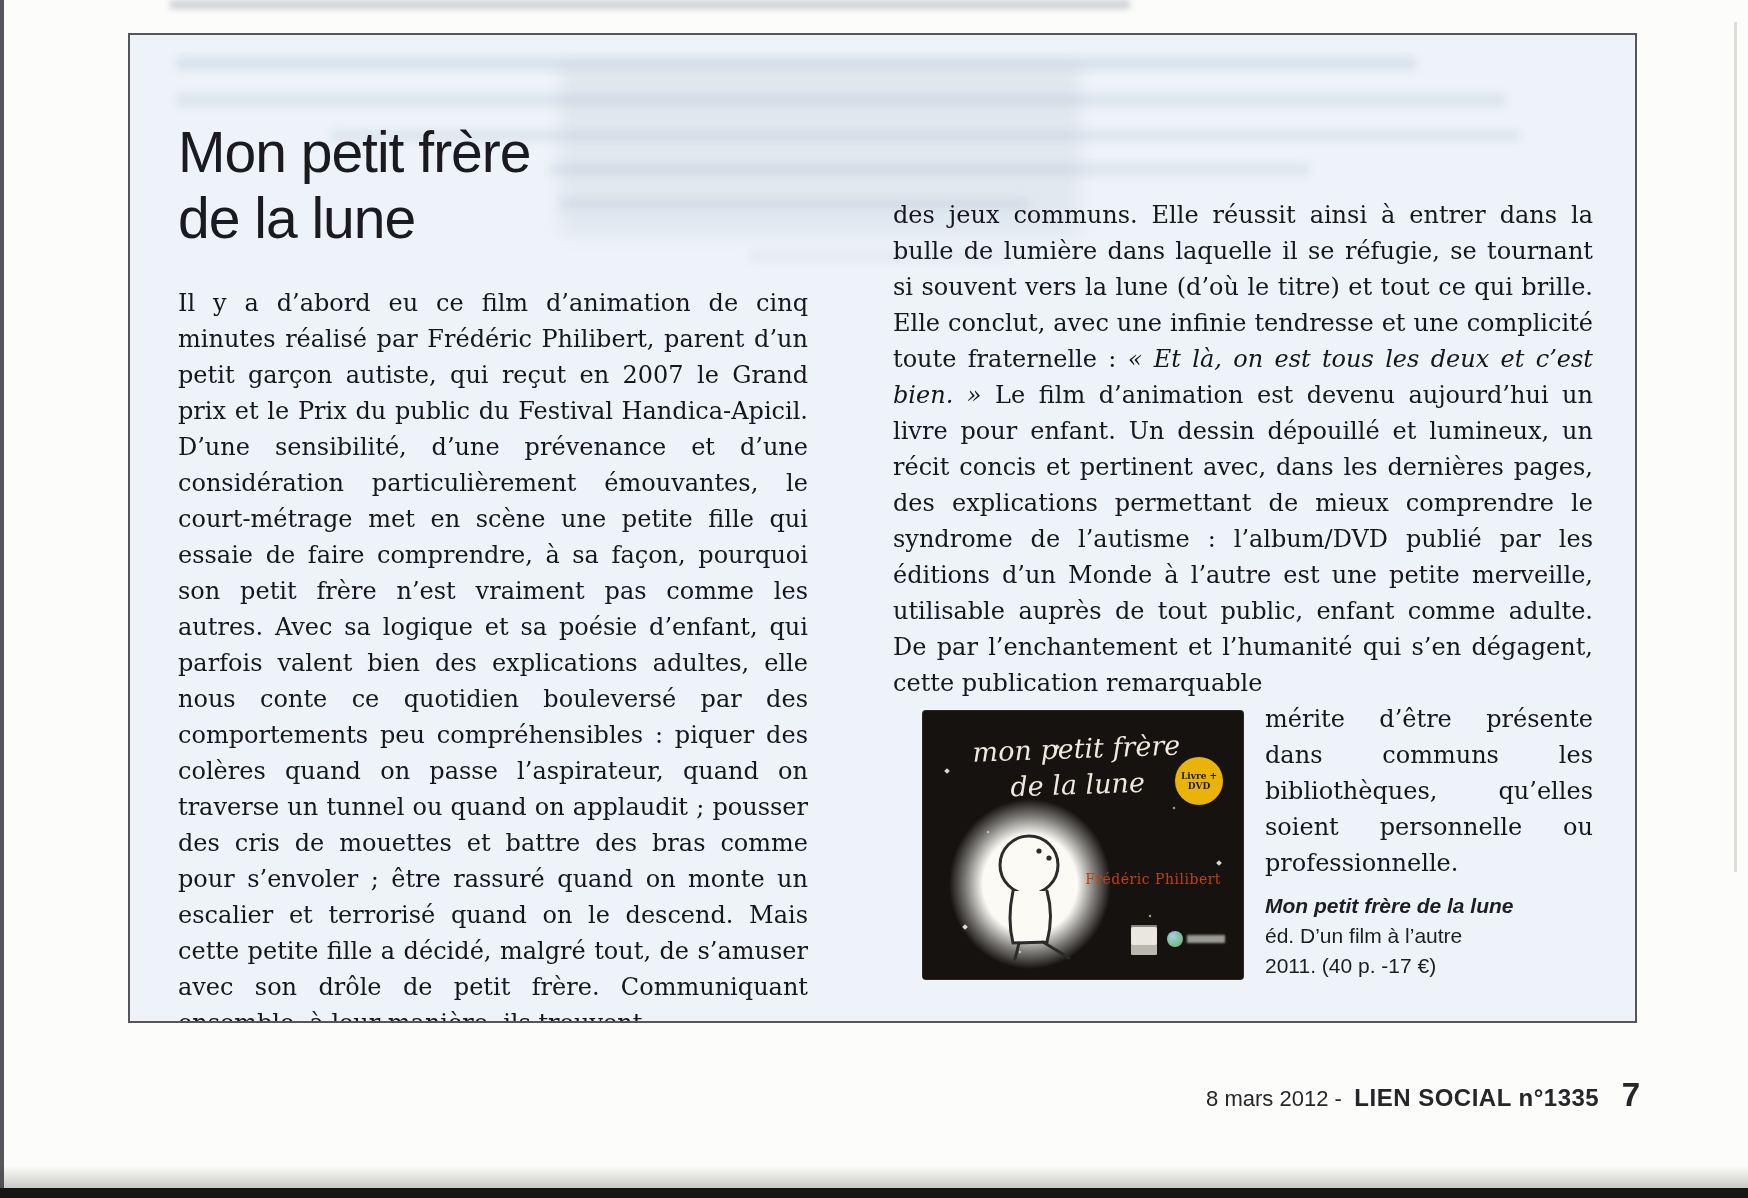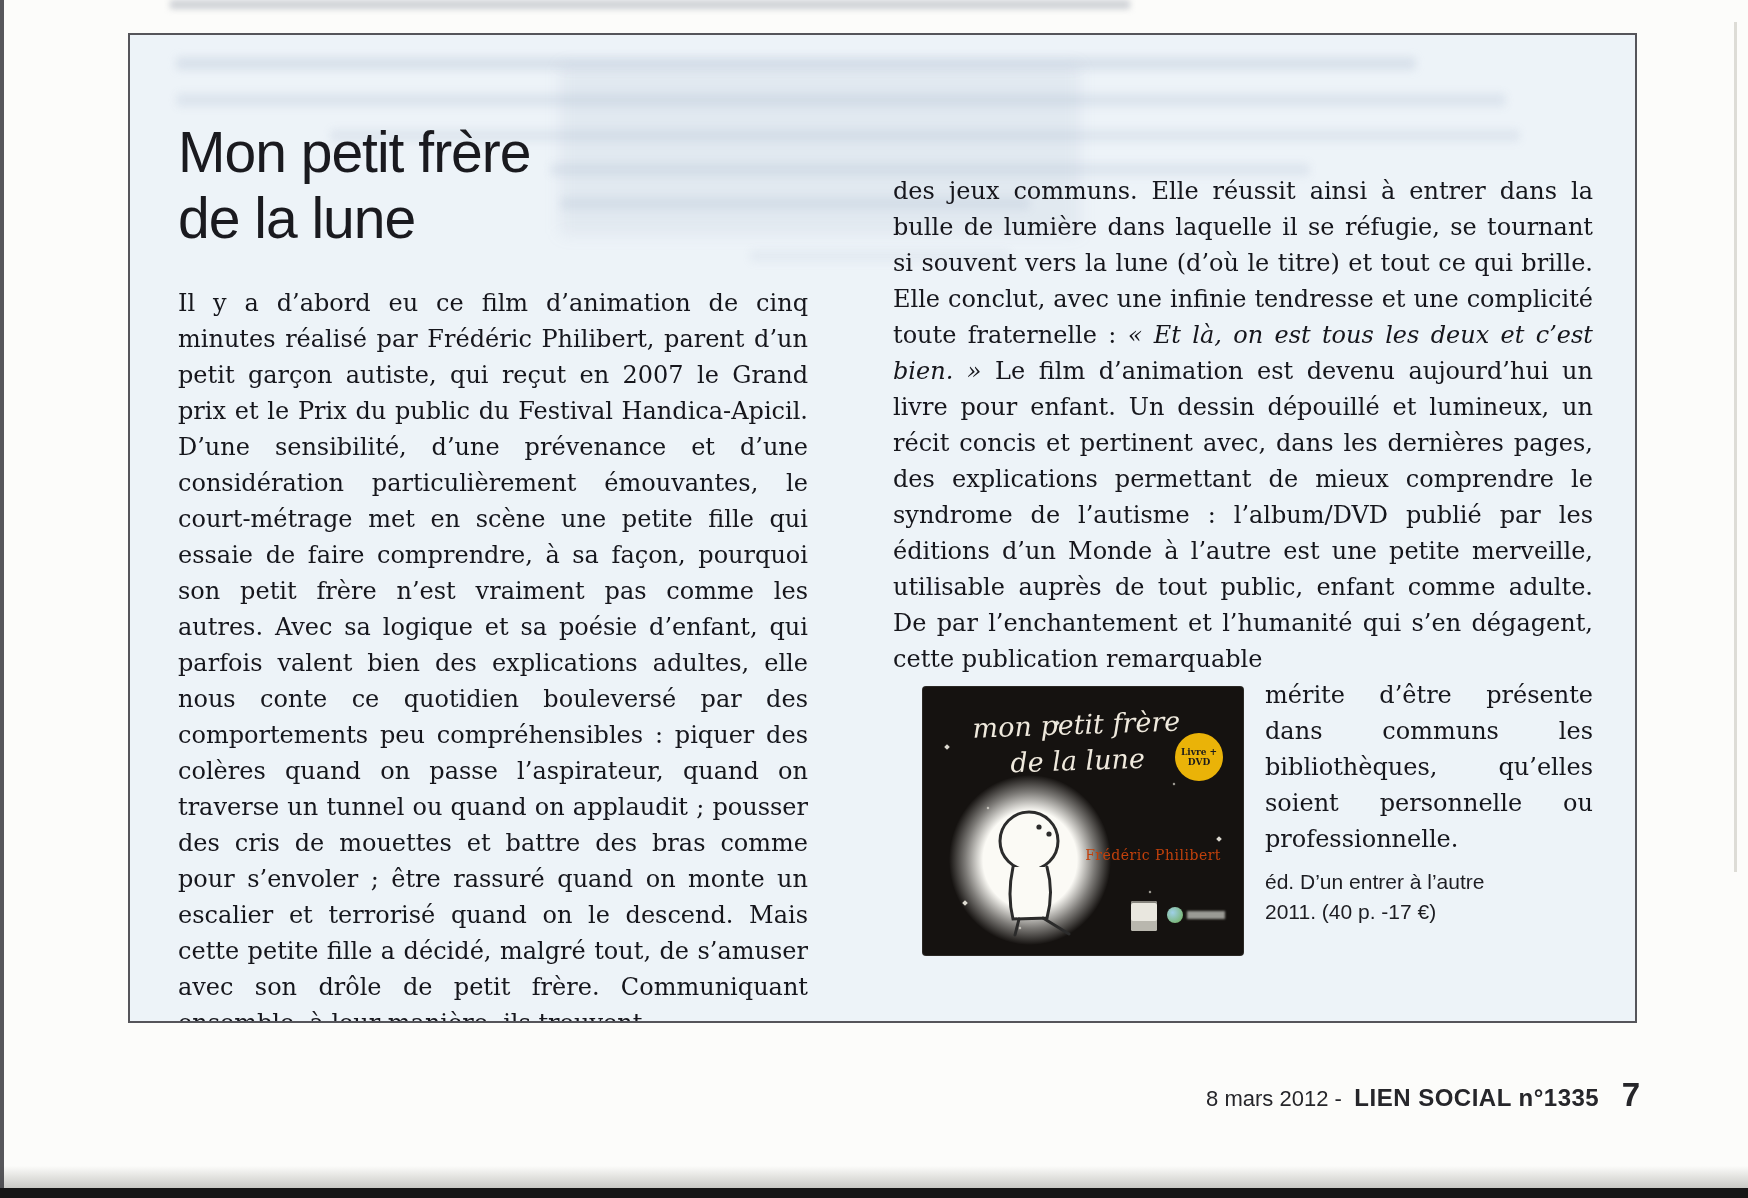--- a/index.html
+++ b/index.html
@@ -22,21 +22,21 @@
   .g4{left:420px;top:128px;width:760px;height:13px;opacity:.75;}
   .g5{left:430px;top:162px;width:470px;height:13px;opacity:.7;}
   .g6{left:430px;top:30px;width:520px;height:170px;background:rgba(130,150,175,.10);filter:blur(8px);}
   .g7{left:620px;top:215px;width:260px;height:12px;opacity:.5;}
   .section-label{position:absolute;top:10px;right:44px;font-size:44px;color:#e5973a;letter-spacing:1px;}
   .title{position:absolute;left:48px;top:84px;font-size:57px;line-height:66px;color:#1a1a1f;
          letter-spacing:-1px;font-weight:400;}
   .col{position:absolute;font-family:"DejaVu Serif",serif;font-size:24px;line-height:36px;
        color:#16161c;text-align:justify;}
   .col-left{left:48px;top:250px;width:630px;}
-  .col-right{left:763px;top:138px;width:700px;}
+  .col-right{left:763px;top:162px;width:700px;}
   .col p{margin:0;}
   .q{font-style:italic;}
   
   .cover{position:relative;float:left;width:320px;height:268px;margin:10px 22px 6px 30px;
          background:#151210;border-radius:3px;box-shadow:0 0 0 1px #2a2724;}
   .cover-title{position:absolute;left:34px;top:20px;width:240px;text-align:center;
          font-family:"DejaVu Serif",serif;font-style:italic;font-size:27px;line-height:36px;
          color:#efe9dd;transform:rotate(-2deg);}
   .badge{position:absolute;right:20px;top:46px;width:48px;height:48px;border-radius:50%;
          background:#eab308;color:#1c1c1c;font-size:9px;line-height:10px;font-weight:bold;
@@ -119,21 +119,22 @@
         <div class="star sm" style="left:250px;top:96px;"></div>
         <div class="star" style="left:40px;top:214px;"></div>
         <div class="star sm" style="left:96px;top:240px;"></div>
         <div class="star sm" style="left:226px;top:204px;"></div>
         <div class="star" style="left:294px;top:150px;"></div>
       </div>
 
       <p>mérite d’être présente dans communs les bibliothèques, qu’elles soient personnelle ou professionnelle.</p>
 
       <div class="caption">
-        <div>éd. D’un entrer à l’autre</div>
+        <div class="cap-title">Mon petit frère de la lune</div>
+        <div>éd. D’un film à l’autre</div>
         <div>2011. (40 p. -17 €)</div>
       </div>
     </div>
   </div>
 
   <div class="footer">
     <span class="date">8 mars 2012 -</span>
     <span class="mag">LIEN SOCIAL n°1335</span>
     <span class="pageno">7</span>
   </div>

